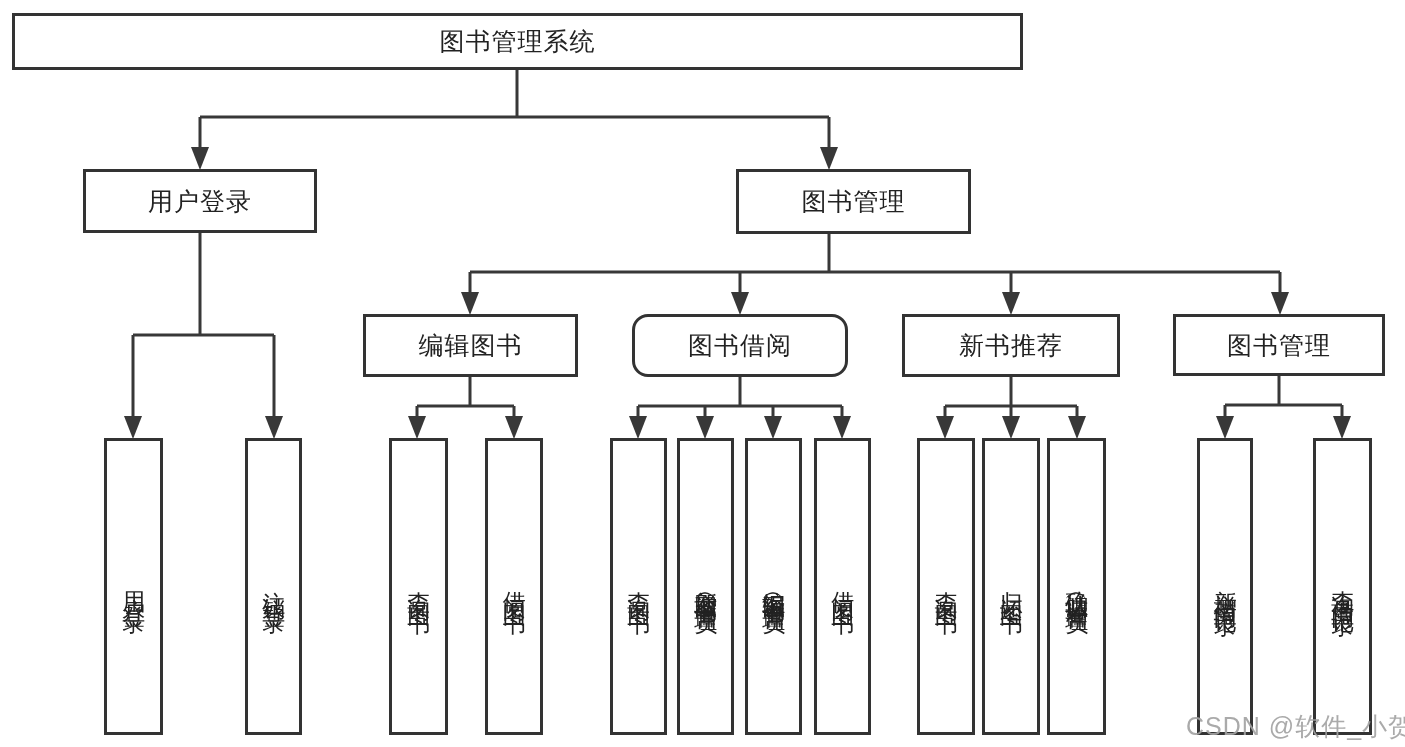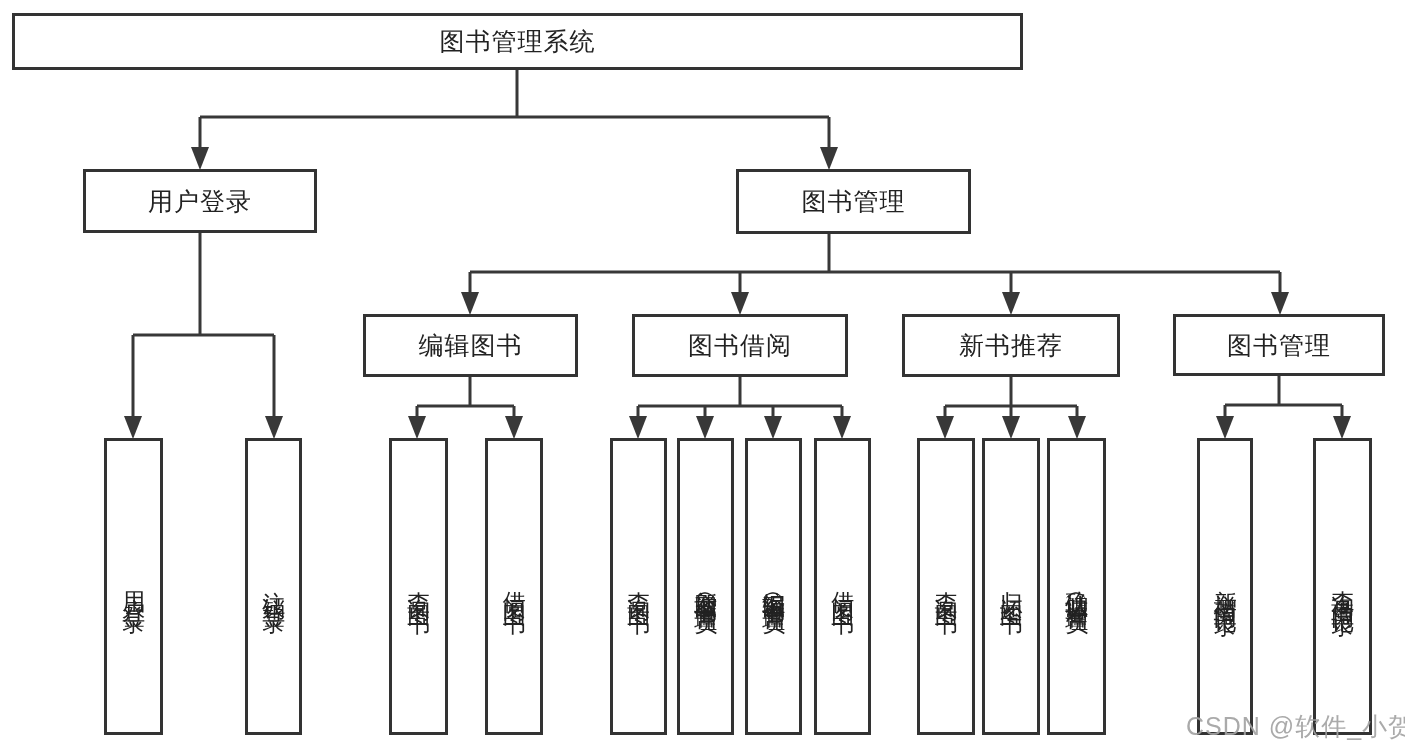--- a/index.html
+++ b/index.html
@@ -95,21 +95,21 @@
       <polygon points="1333,416 1351,416 1342,439"></polygon>
     </g>
   </svg>
 
   <div class="box lvl" style="left:12px; top:13px; width:1011px; height:57px;">图书管理系统</div>
 
   <div class="box lvl" style="left:83px; top:169px; width:234px; height:64px;">用户登录</div>
   <div class="box lvl" style="left:736px; top:169px; width:235px; height:65px;">图书管理</div>
 
   <div class="box lvl" style="left:363px; top:314px; width:215px; height:63px;">编辑图书</div>
-  <div class="box lvl" style="left:632px; top:314px; width:216px; height:63px;">图书借阅</div>
+  <div class="box lvl" style="left:632px; top:314px; width:216px; height:63px;border-radius:16px;">图书借阅</div>
   <div class="box lvl" style="left:902px; top:314px; width:218px; height:63px;">新书推荐</div>
   <div class="box lvl" style="left:1173px; top:314px; width:212px; height:62px;">图书管理</div>
 
   <div class="box leaf" style="left:104px; top:438px; width:59px; height:297px;">
     <span class="vtext">用户登录</span>
   </div>
   <div class="box leaf" style="left:245px; top:438px; width:57px; height:297px;">
     <span class="vtext">注销登录</span>
   </div>
 

